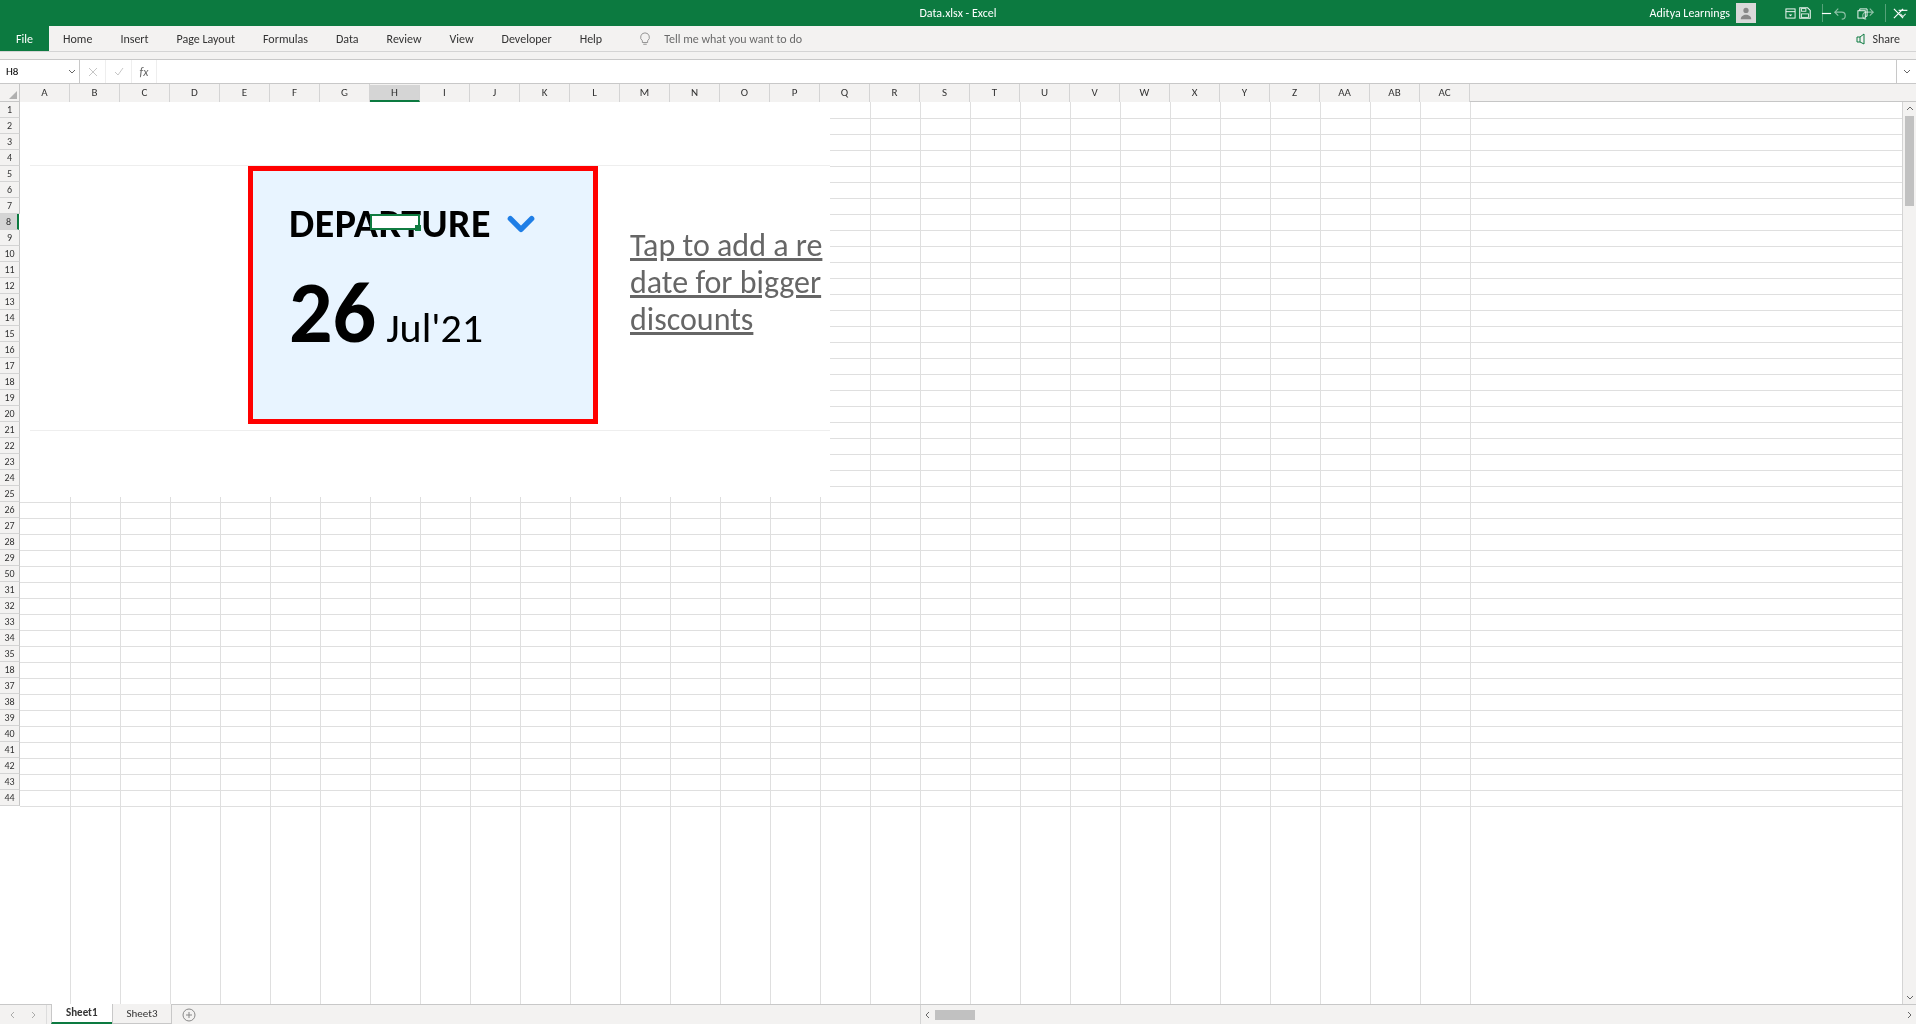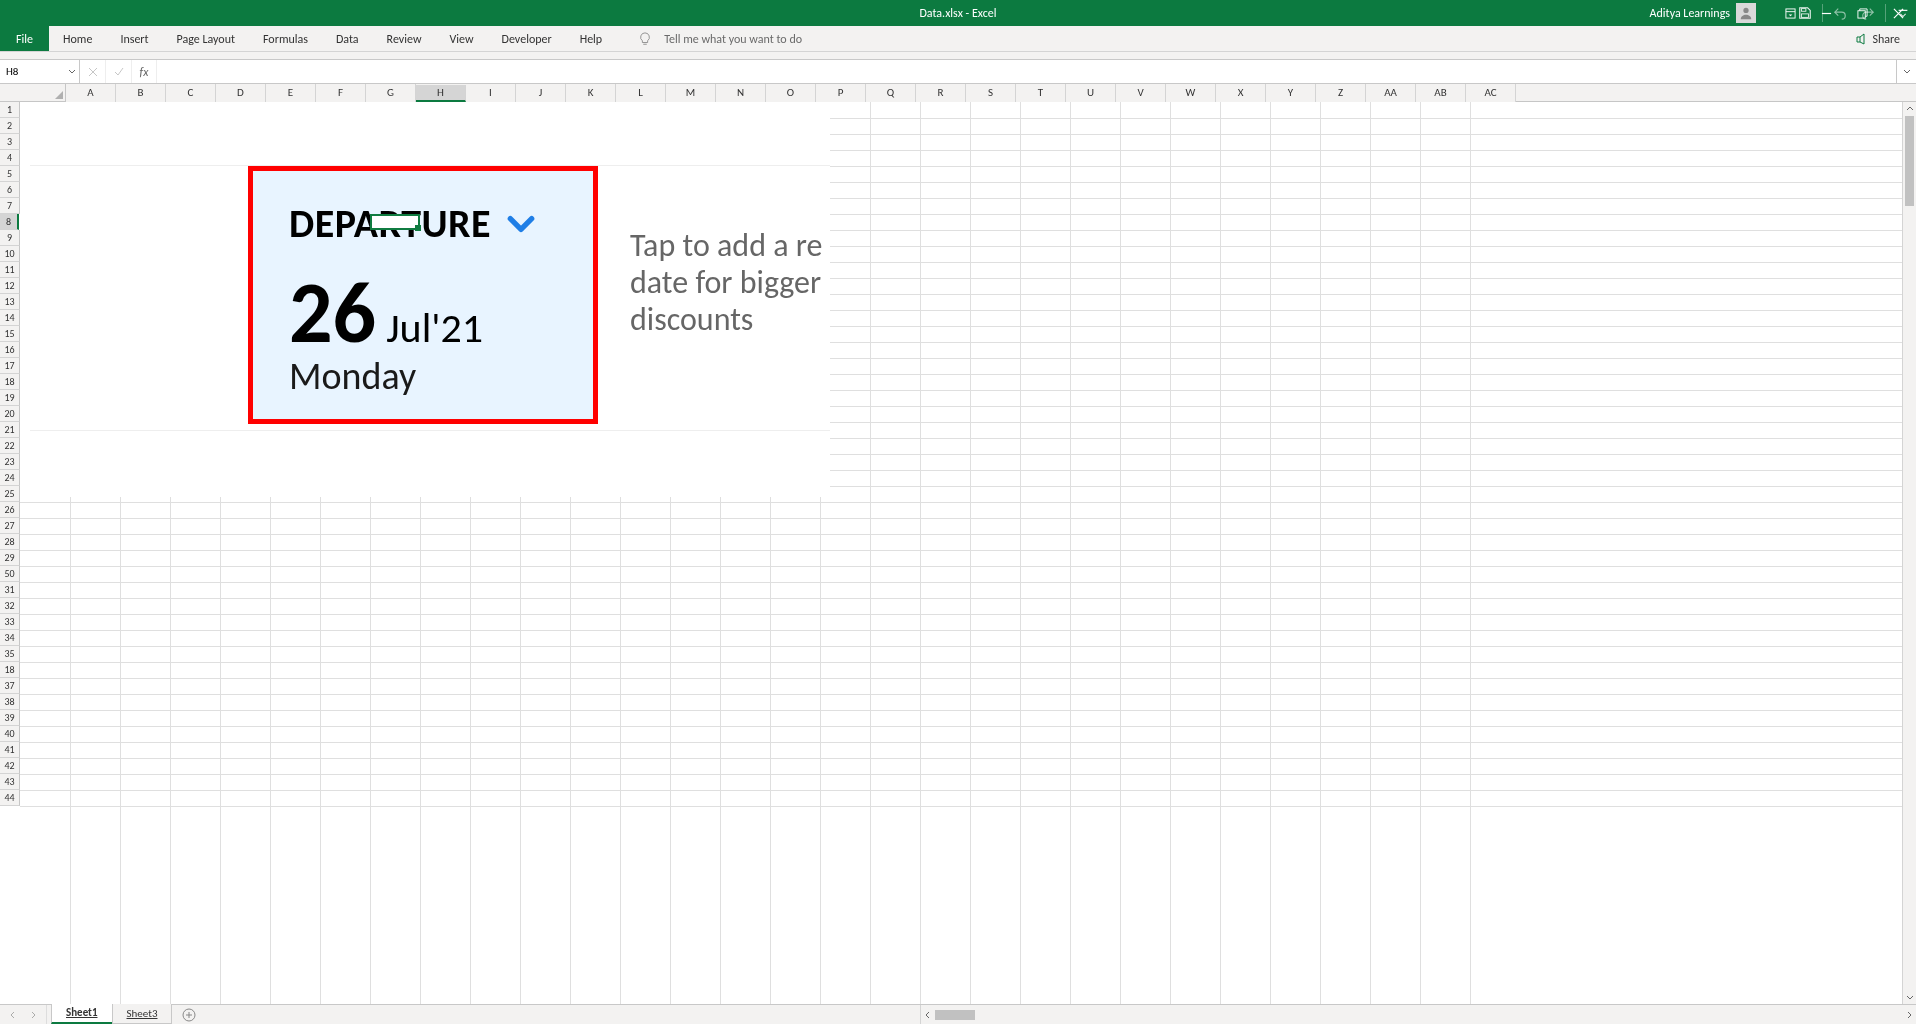--- a/index.html
+++ b/index.html
@@ -54,21 +54,21 @@
 .fx-btn { width: 26px; display: flex; align-items: center; justify-content: center; border-right: 1px solid #eee; height: 100%; }
 .fx-btn svg { width: 12px; height: 12px; opacity: 0.55; }
 .fx-label { width: 24px; display: flex; align-items: center; justify-content: center; font-style: italic; font-size: 12px; color: #666; }
 .formula-input { flex: 1; display:flex; align-items:center; padding: 0 6px; font-size: 12px; }
 .formulabar .expand { width: 20px; border-left: 1px solid #c8c8c8; display: flex; align-items: center; justify-content: center; }
 
 
 .grid-wrap { position: relative; height: calc(1024px - 26px - 26px - 8px - 24px - 20px); background: #fff; }
 
 
-.col-headers { height: 18px; display: flex; border-bottom: 1px solid #c6c6c6; background: #f3f2f1; font-size: 11px; color: #333; padding-left: 46px; }
+.col-headers { height: 18px; display: flex; border-bottom: 1px solid #c6c6c6; background: #f3f2f1; font-size: 11px; color: #333; }
 .select-all { width: 20px; border-right: 1px solid #c6c6c6; background:#f3f2f1; position:relative; }
 .select-all::after{content:"";position:absolute;right:2px;bottom:2px;width:0;height:0;border-left:8px solid transparent;border-bottom:8px solid #b0b0b0;}
 .col-h {
   width: 50px; border-right: 1px solid #d4d4d4; text-align: center; line-height: 18px;
   background: #f3f2f1;
 }
 .col-h.active { background: #d5d5d5; border-bottom: 2px solid #0c7a40; height:17px; line-height:16px; }
 
 
 .rows-area { position: absolute; top: 18px; bottom: 0; left: 0; right: 14px; overflow: hidden; }
@@ -104,40 +104,40 @@
 }
 .depart-card .label-row { display:flex; align-items:center; gap:14px; }
 .depart-card .label { font-size: 40px; font-weight: 700; color: #000; letter-spacing: 0.5px; }
 .depart-card .date-row { margin-top: 26px; display: flex; align-items: baseline; gap: 10px; }
 .depart-card .day-num { font-size: 86px; font-weight: 800; color: #000; line-height: 0.9; }
 .depart-card .mon-yr { font-size: 42px; font-weight: 400; color: #000; }
 .depart-card .dow { font-size: 38px; color: #1a1a1a; margin-top: 0px; }
 .return-card { margin-left: 32px; padding-top: 32px; width: 200px; }
 .return-card .label-row { display:flex; align-items:center; gap:14px; }
 .return-card .label { font-size: 40px; font-weight: 700; color: #000; }
-.return-card .tap { margin-top: 30px; font-size: 32px; color: #666; line-height: 1.15; }
+.return-card .tap { margin-top: 30px; font-size: 32px; color: #666; line-height: 1.15; text-decoration: underline; }
 .chev-blue { width: 32px; height: 32px; }
 .embedded .bottom-border { border-top: 1px solid #eee; margin-top: 6px; margin-left:10px; }
 
 
 .vscroll { position:absolute; right:0; top:18px; bottom:0; width:14px; background:#f3f2f1; border-left:1px solid #d4d4d4; }
 .vscroll .arrow { height:14px; display:flex; align-items:center; justify-content:center; }
 .vscroll .thumb { position:absolute; left:2px; right:2px; top:14px; height:90px; background:#c1c1c1; }
 
 
 .sheetbar {
   height: 20px; background: #f3f2f1; border-top: 1px solid #c8c8c8;
   display: flex; align-items: stretch; font-size: 11px; color: #333; position: relative;
 }
 .sheetbar .nav { display: flex; align-items: center; padding: 0 4px; gap: 2px; border-right: 1px solid #ddd; }
 .sheetbar .nav .nbtn { width: 18px; height: 18px; display:flex; align-items:center; justify-content:center; opacity:0.5; }
 .sheetbar .tabs { display: flex; align-items: flex-end; margin-left: 4px; }
 .sheet-tab {
   padding: 0 14px; height: 20px; line-height: 20px; border: 1px solid #c8c8c8; border-top: none;
-  background: #f3f2f1; margin-right: -1px; text-decoration: underline;
+  background: #f3f2f1; margin-right: -1px;
 }
 .sheet-tab.active { background: #fff; border-bottom: 2px solid #0c7a40; height: 20px; line-height: 18px; font-weight: 600; }
 .sheet-new { width: 24px; display:flex; align-items:center; justify-content:center; margin-left: 6px; }
 .sheetbar .hscroll { position:absolute; right:0; top:0; bottom:0; left: 920px; display:flex; align-items:center; background:#f3f2f1; border-left:1px solid #d4d4d4; }
 .sheetbar .hscroll .arrow { width:14px; height:18px; display:flex; align-items:center; justify-content:center; }
 .sheetbar .hscroll .track { flex:1; height:14px; background:#f3f2f1; position:relative; }
 .sheetbar .hscroll .thumb { position:absolute; left:0; top:2px; bottom:2px; width:40px; background:#c1c1c1; }
 
 svg { display:block; }
 </style>
@@ -402,21 +402,20 @@
             <div class="label-row">
               <span class="label">DEPARTURE</span>
               <svg class="chev-blue" viewBox="0 0 24 24">
                   <path d="M4 8l8 8 8-8" fill="none" stroke="#1f7ee6" stroke-width="4" stroke-linecap="round" stroke-linejoin="round"></path>
                 </svg>
             </div>
             <div class="date-row">
               <span class="day-num">26</span>
               <span class="mon-yr">Jul'21</span>
             </div>
-            <div class="dow">Monday</div>
           </div>
           <div class="return-card">
             <div class="tap">
               <div>Tap to add a re</div>
               <div>date for bigger</div>
               <div>discounts</div>
             </div>
           </div>
         </div>
         <div class="bottom-border"></div>

